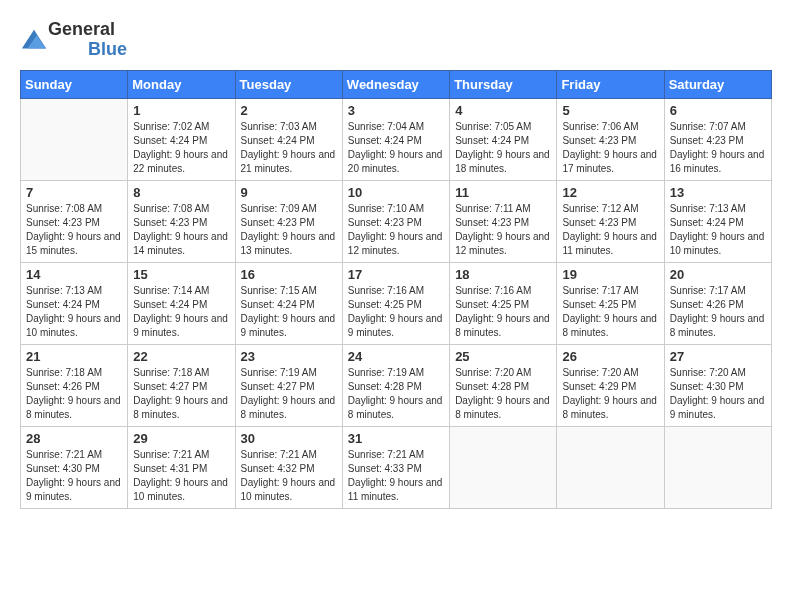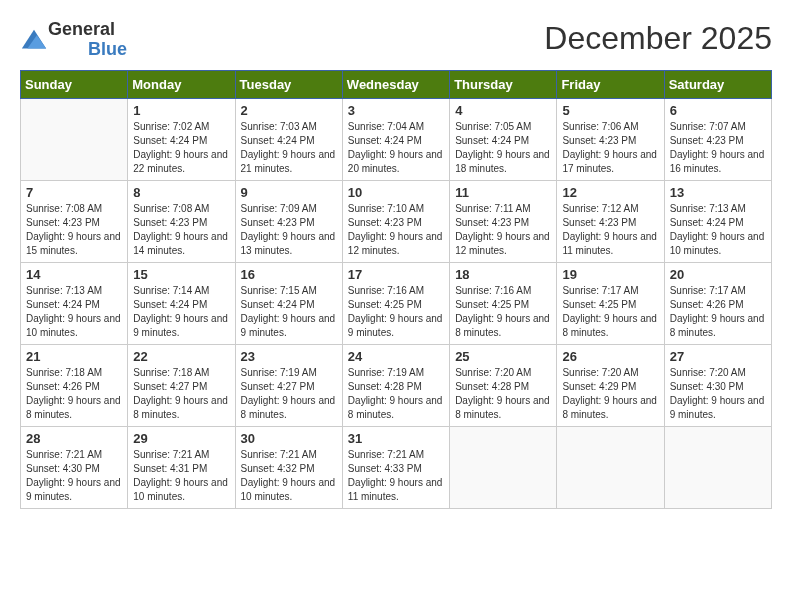--- a/index.html
+++ b/index.html
@@ -43,21 +43,21 @@
     .location {
       font-size: 14px;
       color: #555;
     }
     .calendar {
       width: 100%;
       border-collapse: collapse;
       border: 1px solid #ccc;
     }
     .calendar th {
-      background-color: #4d7c0f;
+      background-color: #3b82f6;
       color: white;
       font-size: 13px;
       padding: 6px 4px;
       text-align: left;
       border: 1px solid #3a62a8;
     }
     .calendar td {
       border: 1px solid #ccc;
       vertical-align: top;
       padding: 4px 5px;
@@ -90,21 +90,20 @@
     <svg class="logo-icon" viewBox="0 0 30 30" xmlns="http://www.w3.org/2000/svg">
       <polygon points="2,24 15,4 28,24" fill="#3a7bbf"></polygon>
       <polygon points="8,24 18,10 28,24" fill="#5a9de0"></polygon>
     </svg>
     <div class="logo-text">
       <span class="general">General</span>
       <span class="blue">Blue</span>
     </div>
   </div>
   <div class="title-block">
-    <div class="month-title">December 2025</div>
   </div>
 </div>
 
 <table class="calendar">
   <thead>
     <tr>
     <th>Sunday</th>
         <th>Monday</th>
         <th>Tuesday</th>
         <th>Wednesday</th>

